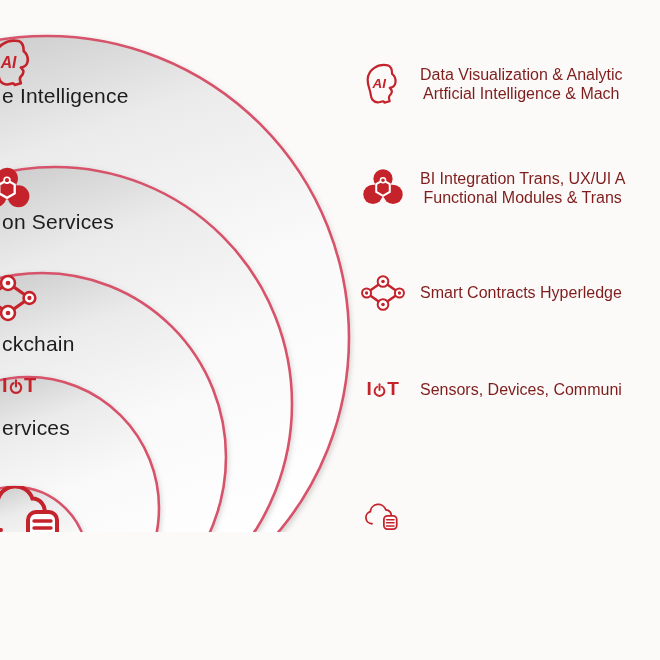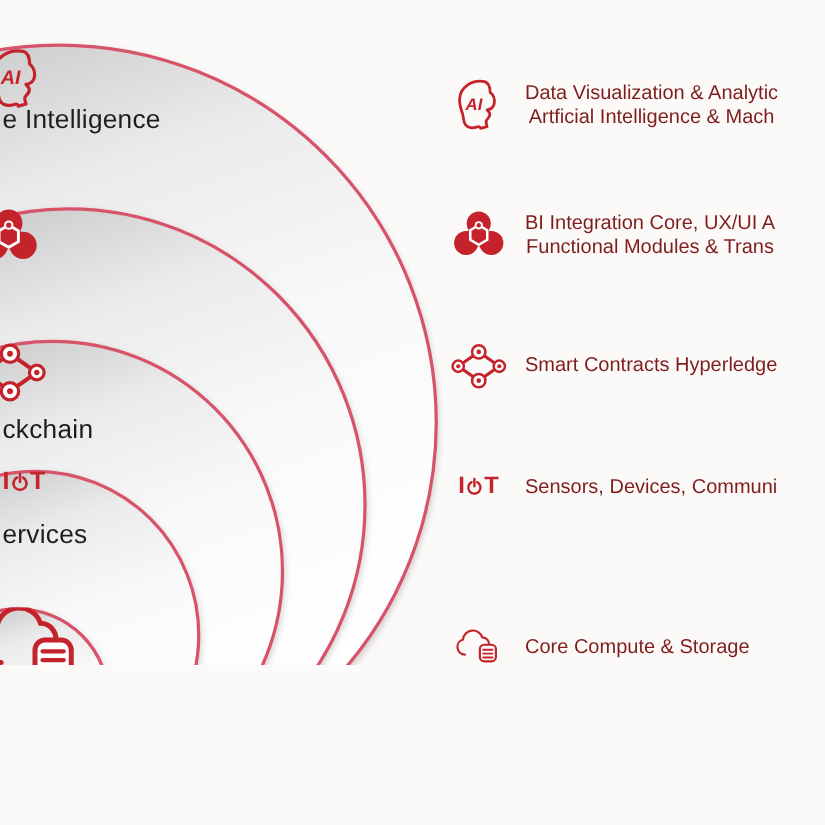--- a/index.html
+++ b/index.html
@@ -73,20 +73,21 @@
   <div class="layer-icon" style="left:-18px;top:164px">
     <svg width="50" height="50" viewBox="0 0 48 48">
       <circle cx="24" cy="14" r="10.5" fill="#c5232b"></circle>
       <circle cx="13" cy="31" r="10.5" fill="#c5232b"></circle>
       <circle cx="35" cy="31" r="10.5" fill="#c5232b"></circle>
       <circle cx="24" cy="24" r="10" fill="#c5232b"></circle>
       <polygon points="24,15.5 31.4,19.75 31.4,28.25 24,32.5 16.6,28.25 16.6,19.75" fill="none" stroke="#ffffff" stroke-width="2.2"></polygon>
       <circle cx="24" cy="15.5" r="2.8" fill="#c5232b" stroke="#ffffff" stroke-width="1.6"></circle>
     </svg>
   </div>
+  <div class="layer-label" style="left:2px;top:210px">on Services</div>
 
   <div class="layer-icon" style="left:-22px;top:274px">
     <svg width="60" height="48" viewBox="0 0 56 44">
       <g stroke="#c5232b" stroke-width="3" fill="none">
         <path d="M8 22 L28 8 L48 22 L28 36 Z"></path>
       </g>
       <g>
         <circle cx="8" cy="22" r="5.5" fill="#ffffff" stroke="#c5232b" stroke-width="2.4"></circle>
         <circle cx="28" cy="8" r="6.5" fill="#ffffff" stroke="#c5232b" stroke-width="2.4"></circle>
         <circle cx="48" cy="22" r="5.5" fill="#ffffff" stroke="#c5232b" stroke-width="2.4"></circle>
@@ -139,21 +140,21 @@
       <svg width="44" height="44" viewBox="0 0 48 48">
         <circle cx="24" cy="14" r="10.5" fill="#c5232b"></circle>
         <circle cx="13" cy="31" r="10.5" fill="#c5232b"></circle>
         <circle cx="35" cy="31" r="10.5" fill="#c5232b"></circle>
         <circle cx="24" cy="24" r="10" fill="#c5232b"></circle>
         <polygon points="24,15.5 31.4,19.75 31.4,28.25 24,32.5 16.6,28.25 16.6,19.75" fill="none" stroke="#ffffff" stroke-width="2.2"></polygon>
         <circle cx="24" cy="15.5" r="2.8" fill="#c5232b" stroke="#ffffff" stroke-width="1.6"></circle>
       </svg>
     </div>
     <div class="legend-text">
-      <div>BI Integration Core, UX/UI A</div>
+      <div>BI Integration Trans, UX/UI A</div>
       <div class="l2">Functional Modules &amp; Trans</div>
     </div>
   </div>
 
   <div class="legend-row" style="top:271px;height:44px">
     <div class="legend-icon">
       <svg width="48" height="40" viewBox="0 0 56 44">
         <path d="M8 22 L28 8 L48 22 L28 36 Z" stroke="#c5232b" stroke-width="3" fill="none"></path>
         <circle cx="8" cy="22" r="5.5" fill="#ffffff" stroke="#c5232b" stroke-width="2.4"></circle>
         <circle cx="28" cy="8" r="6.5" fill="#ffffff" stroke="#c5232b" stroke-width="2.4"></circle>
@@ -189,18 +190,15 @@
   </div>
 
   <div class="legend-row" style="top:494px;height:48px">
     <div class="legend-icon">
       <svg width="46" height="30" viewBox="0 0 52 31">
         <path d="M13.5 22 a7 7 0 0 1 -1.8 -13.7 a9 9 0 0 1 17.5 -2 a6.2 6.2 0 0 1 6 7.5" fill="none" stroke="#c5232b" stroke-width="2" stroke-linecap="round"></path>
         <rect x="27" y="13" width="14.5" height="15" rx="4" fill="#ffffff" stroke="#c5232b" stroke-width="2"></rect>
         <path d="M30 17.5 H38.5 M30 21 H38.5 M30 24.5 H38.5" stroke="#c5232b" stroke-width="1.7" stroke-linecap="round"></path>
       </svg>
     </div>
-    <div class="legend-text">
-      <div>Core Compute &amp; Storage</div>
-    </div>
   </div>
 
 </div>
 
 </body></html>

